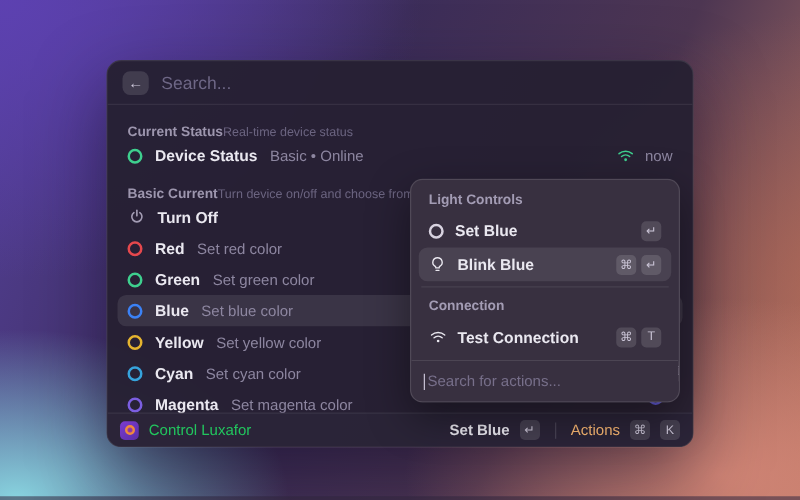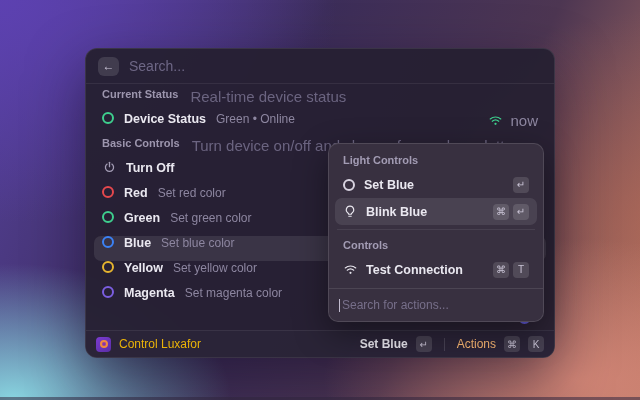--- a/index.html
+++ b/index.html
@@ -29,44 +29,44 @@
   .searchbar { height:35px; display:flex; align-items:center; gap:10px; padding:0 12px;
     border-bottom:1px solid rgba(255,255,255,0.07); }
   .back-btn { width:21px; height:19px; border-radius:6px; background:rgba(255,255,255,0.12);
     color:#cfc9dc; font-size:12px; display:flex; align-items:center; justify-content:center;
     cursor:default; }
   .search-input { flex:1; background:transparent; border:none; outline:none;
     font-family:"Liberation Sans", sans-serif; font-size:14px; color:#ecebf2; }
   .search-input::placeholder { color:#6e6786; }
 
   .list { height:248px; overflow:hidden; padding:4px 8px 0; }
-  .sec-head { height:24px; display:flex; align-items:flex-start; gap:12px; padding:0 8px; }
+  .sec-head { height:24px; display:flex; align-items:flex-end; gap:0; padding:0 8px; }
   .sec-title { font-size:11px; font-weight:700; color:#9d96ae; }
-  .sec-sub { font-size:15px; color:#6b6480; white-space:nowrap; }
-  .row { height:25px; display:flex; align-items:flex-start; gap:10px; padding:0 8px;
+  .sec-sub { font-size:10px; color:#6b6480; white-space:nowrap; }
+  .row { height:25px; display:flex; align-items:center; gap:10px; padding:0 8px;
     border-radius:7px; white-space:nowrap; }
   .row.selected { background:rgba(255,255,255,0.09); }
   .row-title { font-size:12.5px; font-weight:600; color:#eae8f0; }
   .row-sub { font-size:12px; color:#8d86a0; }
   .ring { width:12px; height:12px; border-radius:50%; border:2px solid #fff; flex:0 0 auto; }
   .row-spacer { flex:1; }
   .acc { display:flex; align-items:center; gap:8px; }
-  .acc-text { font-size:15px; color:#8d86a0; }
+  .acc-text { font-size:12px; color:#8d86a0; }
   .icon-box { width:14px; display:flex; justify-content:center; flex:0 0 auto; }
 
   
   .footer { position:absolute; left:0; right:0; bottom:0; height:27px;
     display:flex; align-items:center; gap:8px; padding:0 10px;
     background:rgba(44,37,58,0.75); border-top:1px solid rgba(255,255,255,0.07); }
   .app-icon { width:15px; height:15px; border-radius:4px;
     background:linear-gradient(140deg,#7b3bd0 0%, #5a2ea6 100%);
     display:flex; align-items:center; justify-content:center; }
   .app-icon .dot { width:8px; height:8px; border-radius:50%;
     border:2px solid #f08a3c; box-shadow:0 0 2px #e1457d inset; }
-  .footer-app { font-size:12px; color:#eab308; }
+  .footer-app { font-size:12px; color:#22c55e; }
   .footer-spacer { flex:1; }
   .footer-primary { font-size:12px; font-weight:700; color:#eae8f0; }
   .kbd { min-width:16px; height:16px; padding:0 3px; border-radius:4px;
     background:rgba(255,255,255,0.13); color:#cac4d6; font-size:10px;
     display:flex; align-items:center; justify-content:center; }
   .footer-div { width:1px; height:13px; background:rgba(255,255,255,0.14); margin:0 4px; }
   .footer-actions { font-size:12px; color:#fdba74; }
 
   
   .popover {
@@ -112,36 +112,36 @@
   <div class="list">
 
     <div class="sec-head">
       <span class="sec-title">Current Status</span>
       <span class="sec-sub">Real-time device status</span>
     </div>
 
     <div class="row">
       <span class="ring" style="border-color: rgb(62, 207, 142);"></span>
       <span class="row-title">Device Status</span>
-      <span class="row-sub">Green • Online</span>
+      <span class="row-sub">Basic • Online</span>
       <span class="row-spacer"></span>
       <span class="acc">
         <span class="icon-box">
           <svg width="13" height="11" viewBox="0 0 16 13">
             <path d="M1.5 4.6a10 10 0 0 1 13 0" fill="none" stroke="#3ecf8e" stroke-width="1.5" stroke-linecap="round"></path>
             <path d="M4 7.4a6.2 6.2 0 0 1 8 0" fill="none" stroke="#3ecf8e" stroke-width="1.5" stroke-linecap="round"></path>
             <circle cx="8" cy="10.6" r="1.4" fill="#3ecf8e"></circle>
           </svg>
         </span>
         <span class="acc-text">now</span>
       </span>
     </div>
 
     <div class="sec-head">
-      <span class="sec-title">Basic Controls</span>
+      <span class="sec-title">Basic Current</span>
       <span class="sec-sub">Turn device on/off and choose from color palette</span>
     </div>
 
     <div class="row">
       <span class="icon-box">
         <svg width="13" height="13" viewBox="0 0 16 16">
           <path d="M10.9 3.8a5 5 0 1 1-5.8 0" fill="none" stroke="#a39cb4" stroke-width="1.6" stroke-linecap="round"></path>
           <line x1="8" y1="1.6" x2="8" y2="7" stroke="#a39cb4" stroke-width="1.6" stroke-linecap="round"></line>
         </svg>
       </span>
@@ -165,20 +165,25 @@
       <span class="row-title">Blue</span>
       <span class="row-sub">Set blue color</span>
     </div>
 
     <div class="row">
       <span class="ring" style="border-color: rgb(230, 180, 47);"></span>
       <span class="row-title">Yellow</span>
       <span class="row-sub">Set yellow color</span>
     </div>
 
+    <div class="row">
+      <span class="ring" style="border-color: rgb(54, 163, 220);"></span>
+      <span class="row-title">Cyan</span>
+      <span class="row-sub">Set cyan color</span>
+    </div>
 
     <div class="row">
       <span class="ring" style="border-color: rgb(123, 94, 224);"></span>
       <span class="row-title">Magenta</span>
       <span class="row-sub">Set magenta color</span>
     </div>
 
   </div>
 
   <div class="footer">
@@ -223,21 +228,21 @@
       <span class="pop-title">Blink Blue</span>
       <span class="row-spacer"></span>
       <span class="keys">
         <span class="kbd">⌘</span>
         <span class="kbd">↵</span>
       </span>
     </div>
 
     <div class="pop-div"></div>
 
-    <div class="pop-head">Controls</div>
+    <div class="pop-head">Connection</div>
 
     <div class="pop-row">
       <span class="icon-box">
         <svg width="13" height="11" viewBox="0 0 16 13">
           <path d="M1.5 4.6a10 10 0 0 1 13 0" fill="none" stroke="#e8e6ee" stroke-width="1.4" stroke-linecap="round"></path>
           <path d="M4 7.4a6.2 6.2 0 0 1 8 0" fill="none" stroke="#e8e6ee" stroke-width="1.4" stroke-linecap="round"></path>
           <circle cx="8" cy="10.6" r="1.3" fill="#e8e6ee"></circle>
         </svg>
       </span>
       <span class="pop-title">Test Connection</span>

